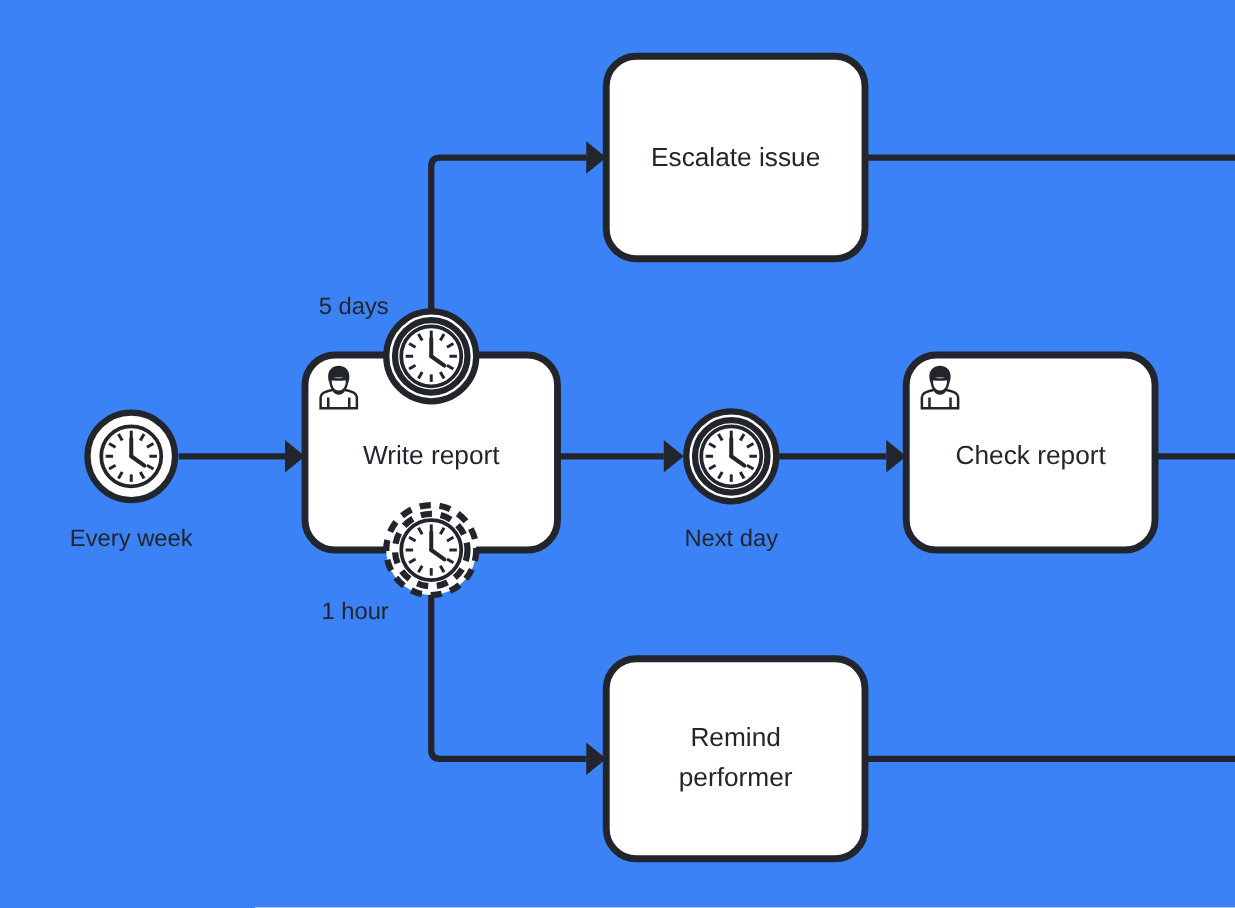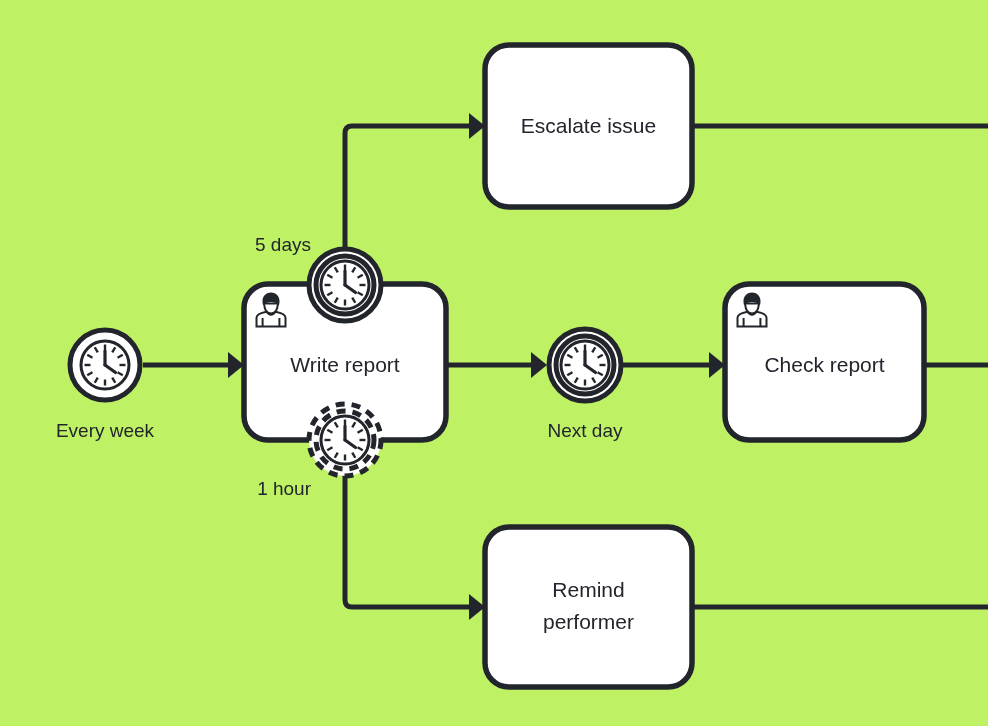--- a/index.html
+++ b/index.html
@@ -8,21 +8,21 @@
     padding: 0;
     background: #ffffff;
   }
   body {
     font-family: "Liberation Sans", sans-serif;
   }
   #canvas {
     position: relative;
     width: 988px;
     height: 726px;
-    background: #bef264;
+    background: #3b82f6;
     overflow: hidden;
     text-align: center;
   }
   #diagram-svg {
     position: absolute;
     left: 0;
     top: 0;
     width: 988px;
     height: 726px;
     display: block;

